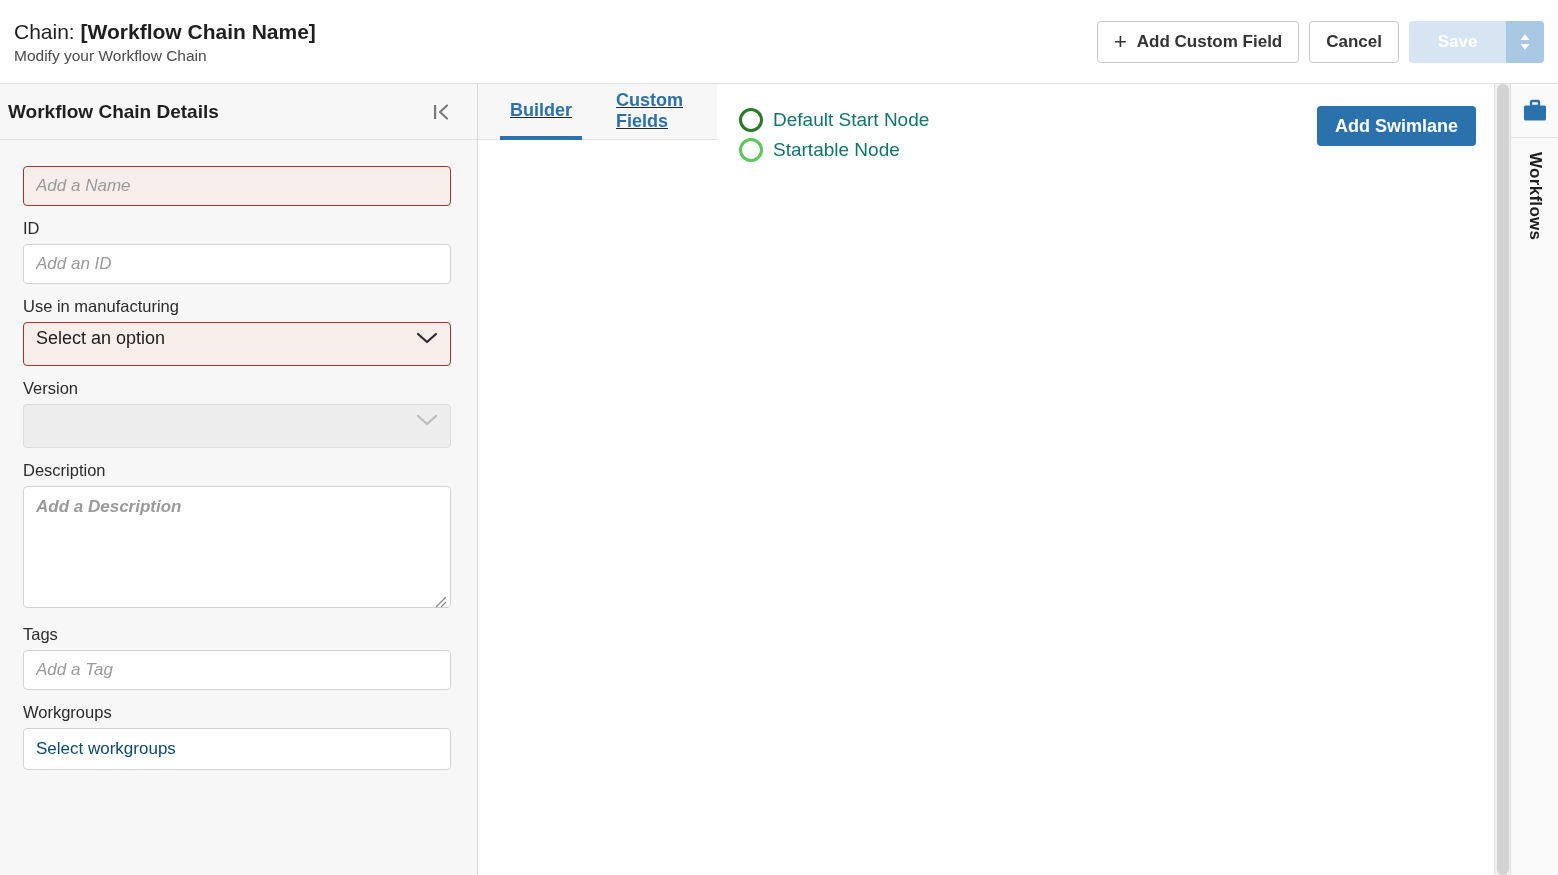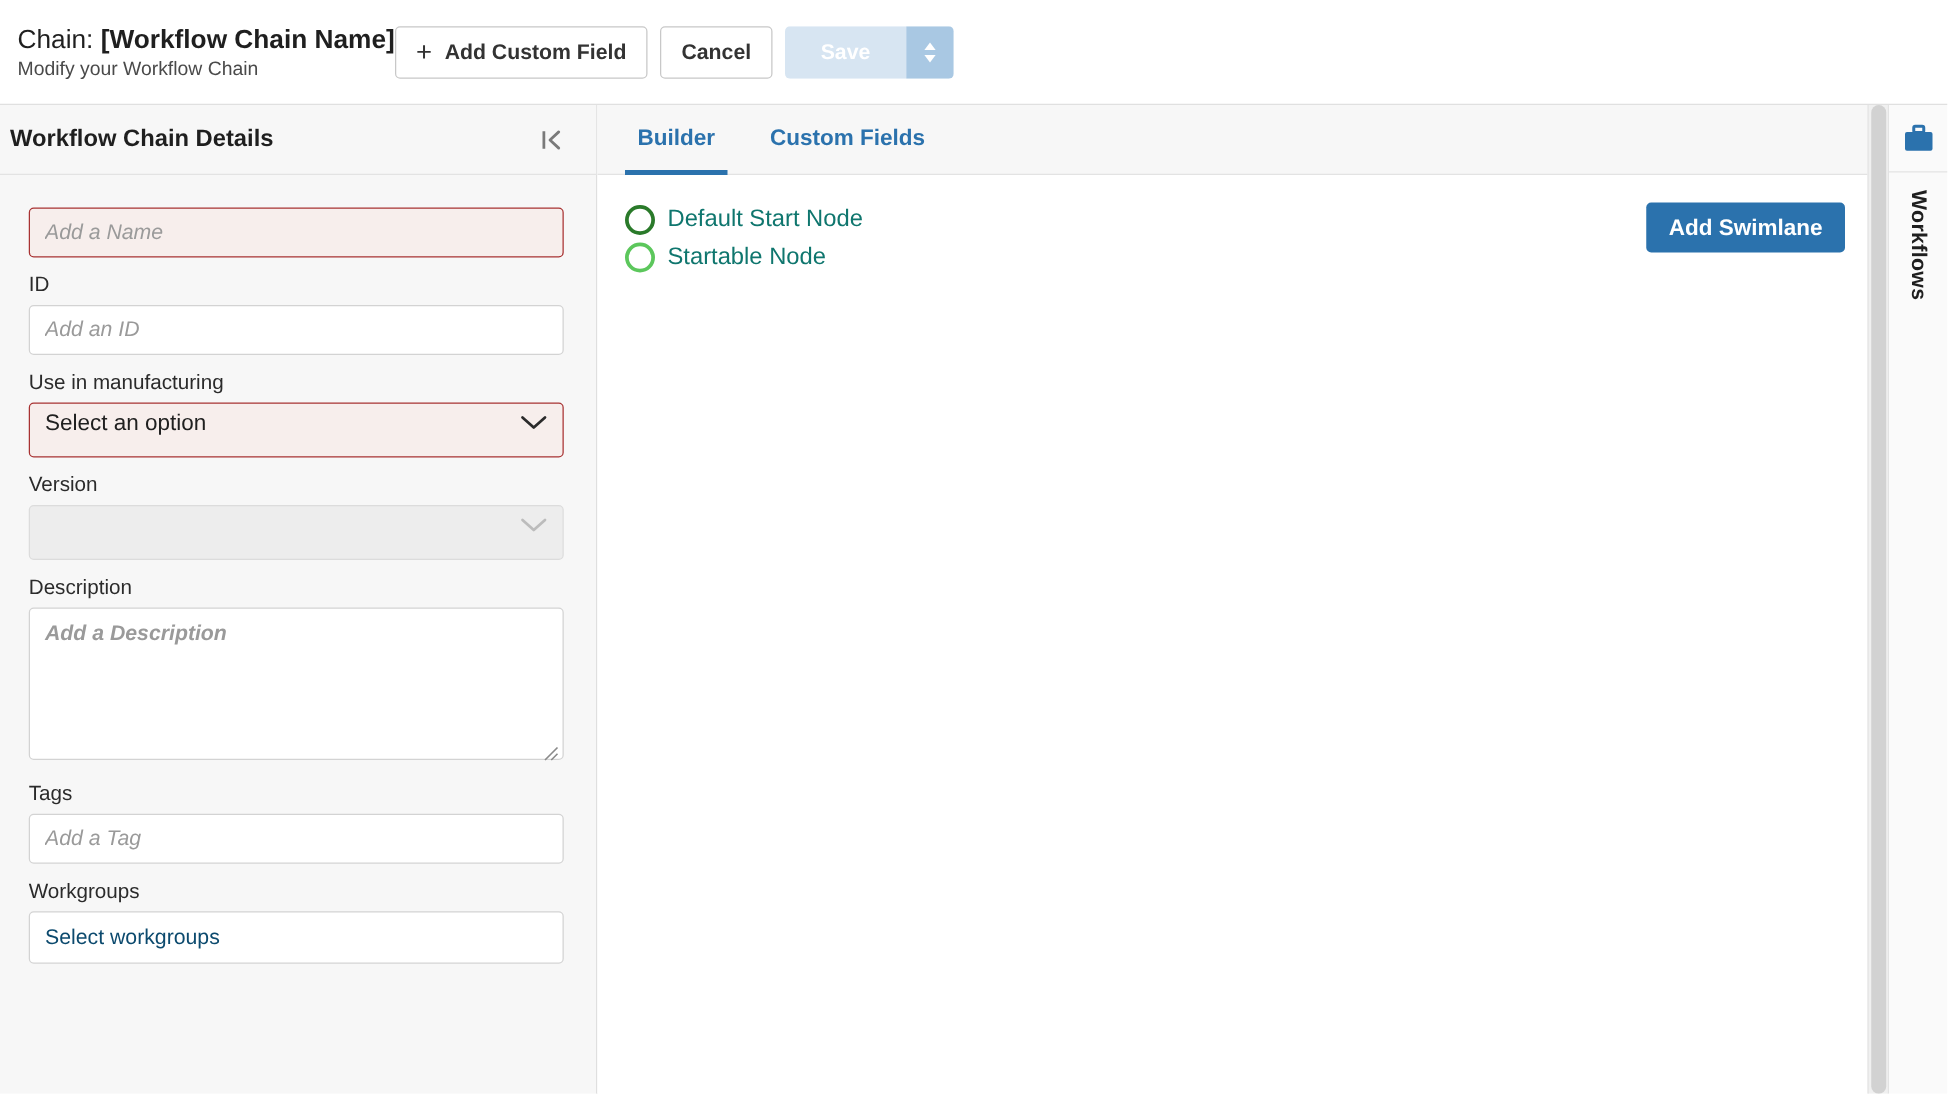--- a/index.html
+++ b/index.html
@@ -11,21 +11,21 @@
     font-family: "Liberation Sans", sans-serif;
     color: #262626;
   }
   .app { position: relative; width: 1558px; height: 875px; display: flex; flex-direction: column; }
 
   
   .topbar {
     height: 84px; flex: 0 0 84px;
     background: #ffffff;
     border-bottom: 1px solid #e0e0e0;
-    display: flex; align-items: center; justify-content: flex-start;
+    display: flex; align-items: center; justify-content: space-between;
     padding: 0 14px 0 14px;
   }
   .title-block { display: flex; flex-direction: column; justify-content: center; gap: 3px; }
   .title-line { font-size: 21px; line-height: 25px; color: #1f1f1f; white-space: nowrap; }
   .title-line .chain-label { font-weight: 400; }
   .title-line .chain-name { font-weight: 700; }
   .subtitle { font-size: 15.5px; line-height: 18px; color: #4a4a4a; }
 
   .actions { display: flex; align-items: center; gap: 10px; }
   .btn {
@@ -126,21 +126,21 @@
     width: 428px; height: 42px;
     border: 1px solid #d3d3d3; border-radius: 4px;
     background: #ffffff;
     display: flex; align-items: center;
     padding: 0 12px;
     font-size: 17px; color: #0c4a6e;
     cursor: pointer;
   }
 
   
-  .main { flex: 1 1 auto; display: flex; flex-direction: column; min-width: 0; background: #ffffff; position: relative; }
+  .main { flex: 1 1 auto; display: flex; flex-direction: row; min-width: 0; background: #ffffff; position: relative; text-decoration: underline; }
   .tabbar {
     height: 56px; flex: 0 0 56px;
     background: #f7f7f7;
     border-bottom: 1px solid #e3e3e3;
     display: flex; align-items: stretch; padding-left: 22px;
   }
   .tab {
     display: flex; align-items: center;
     font-size: 18px; font-weight: 700;
     color: #2b72ad;

